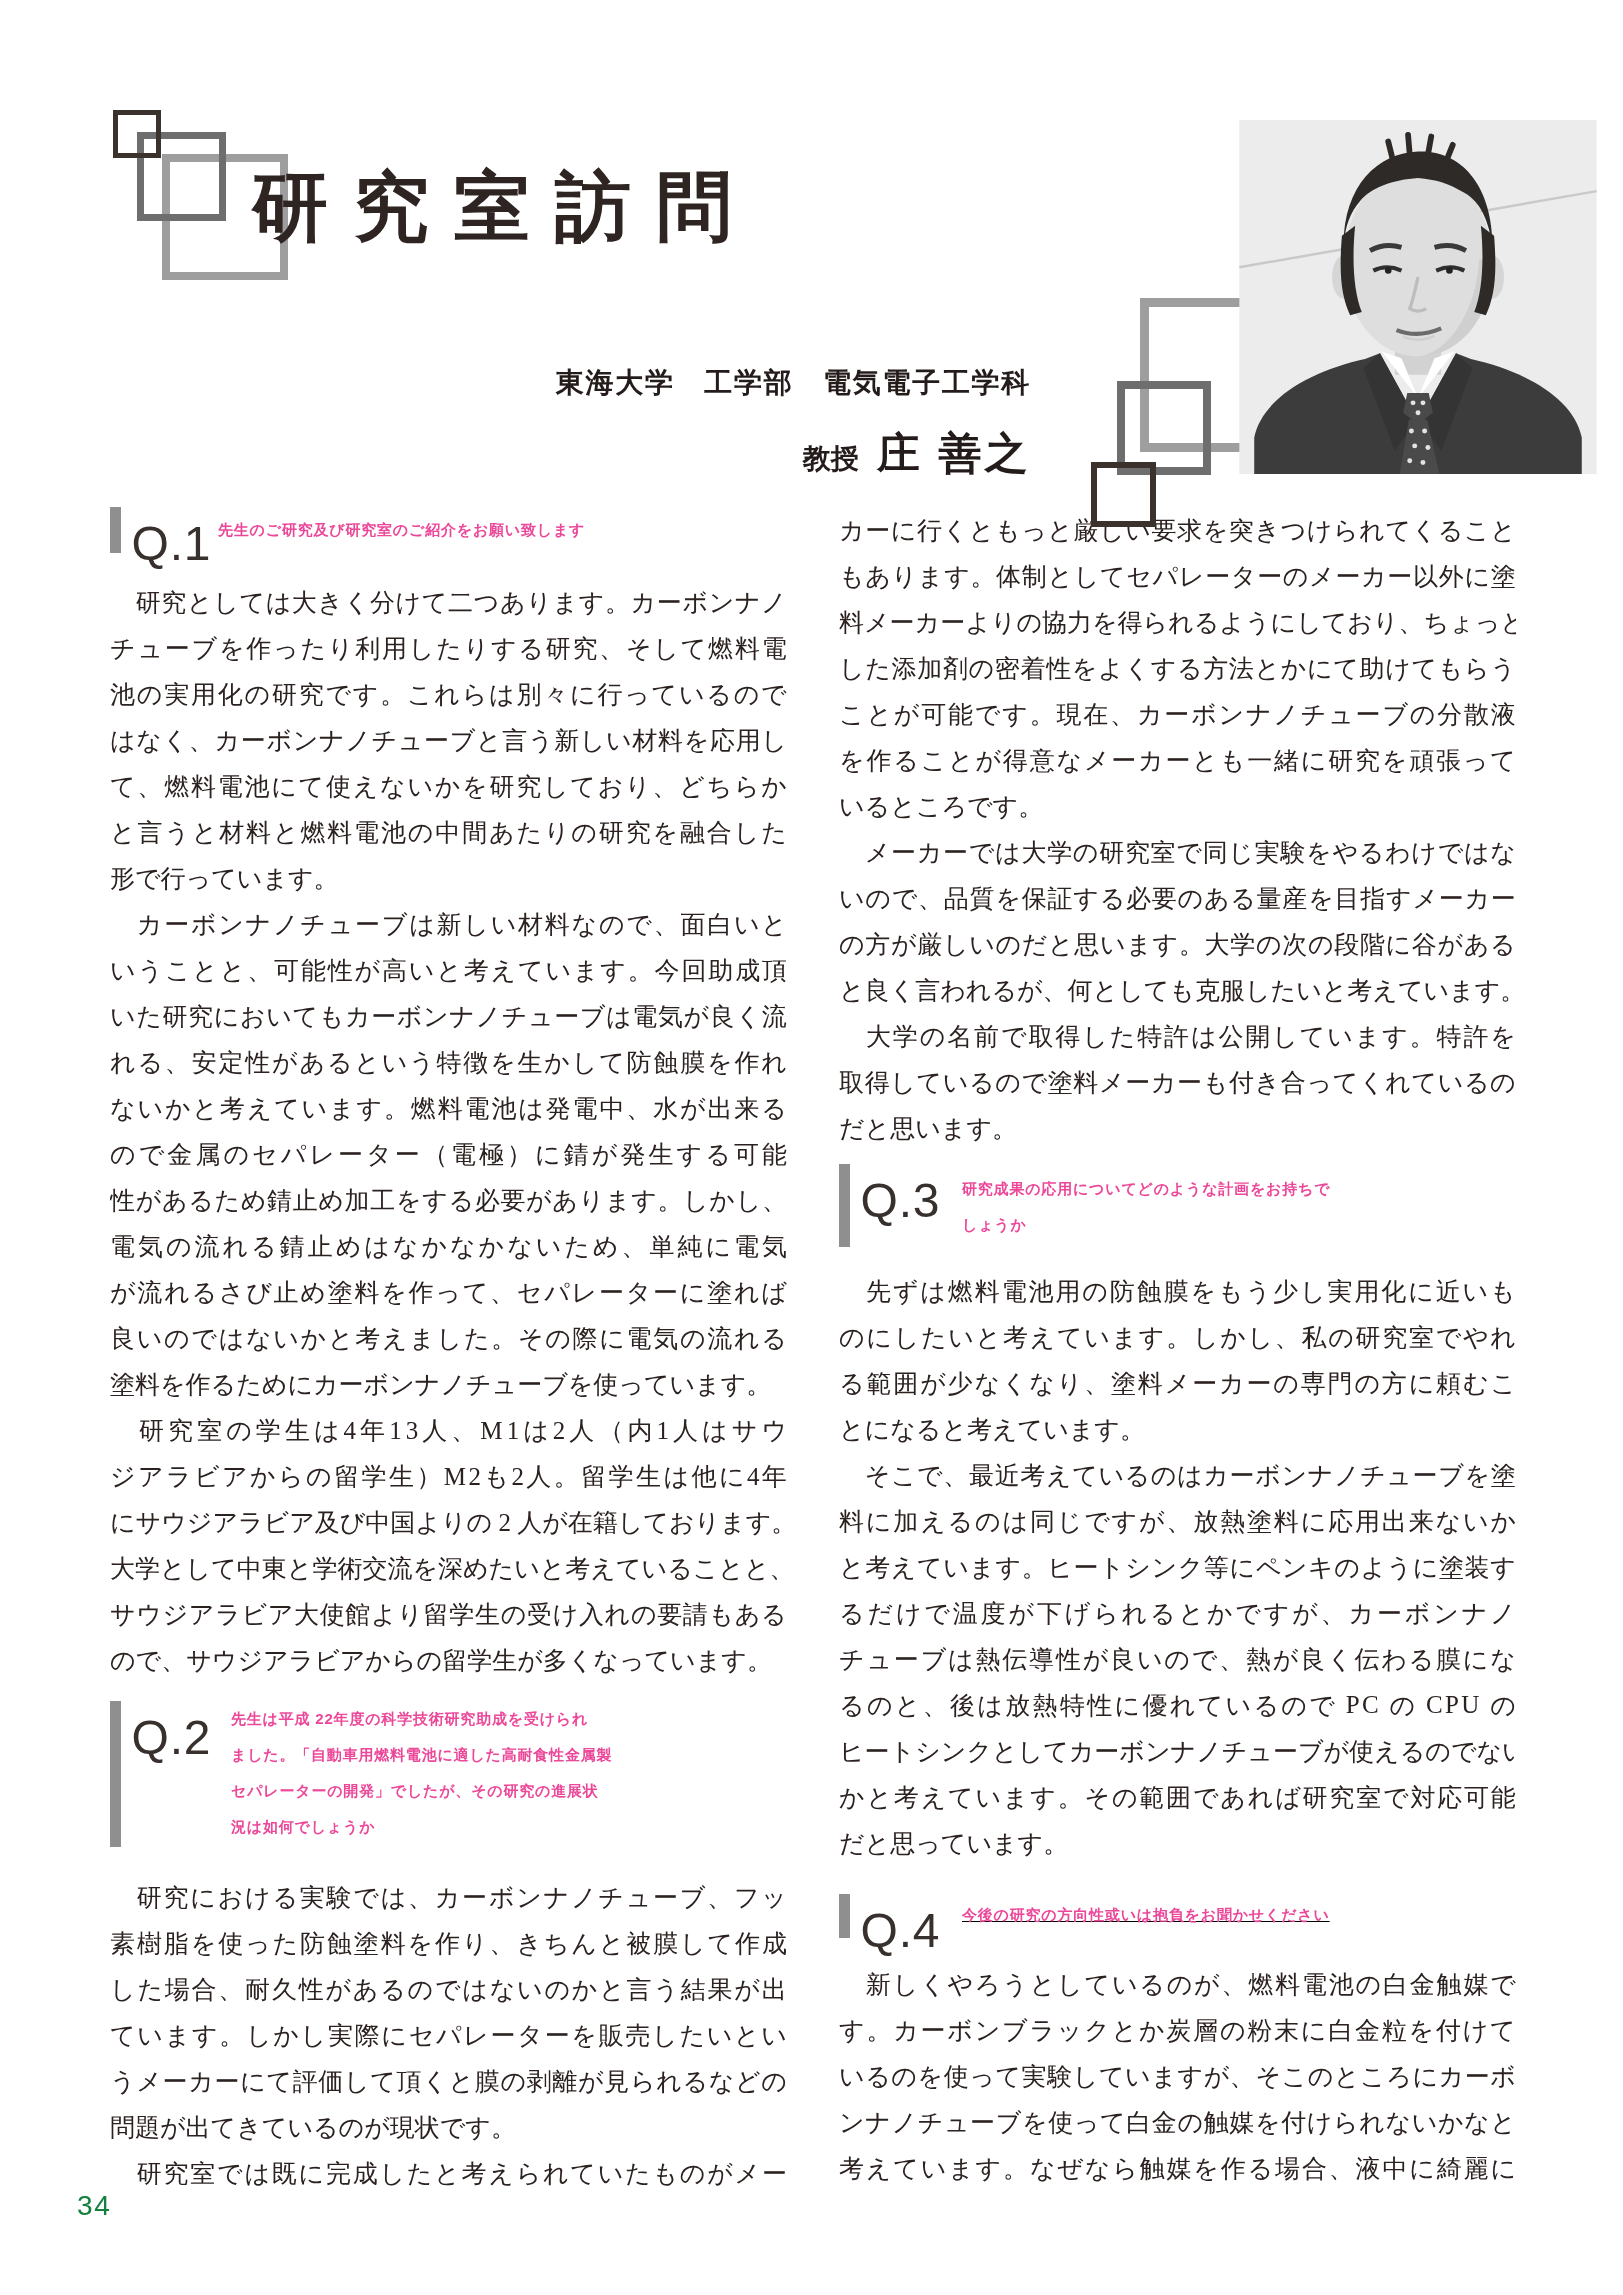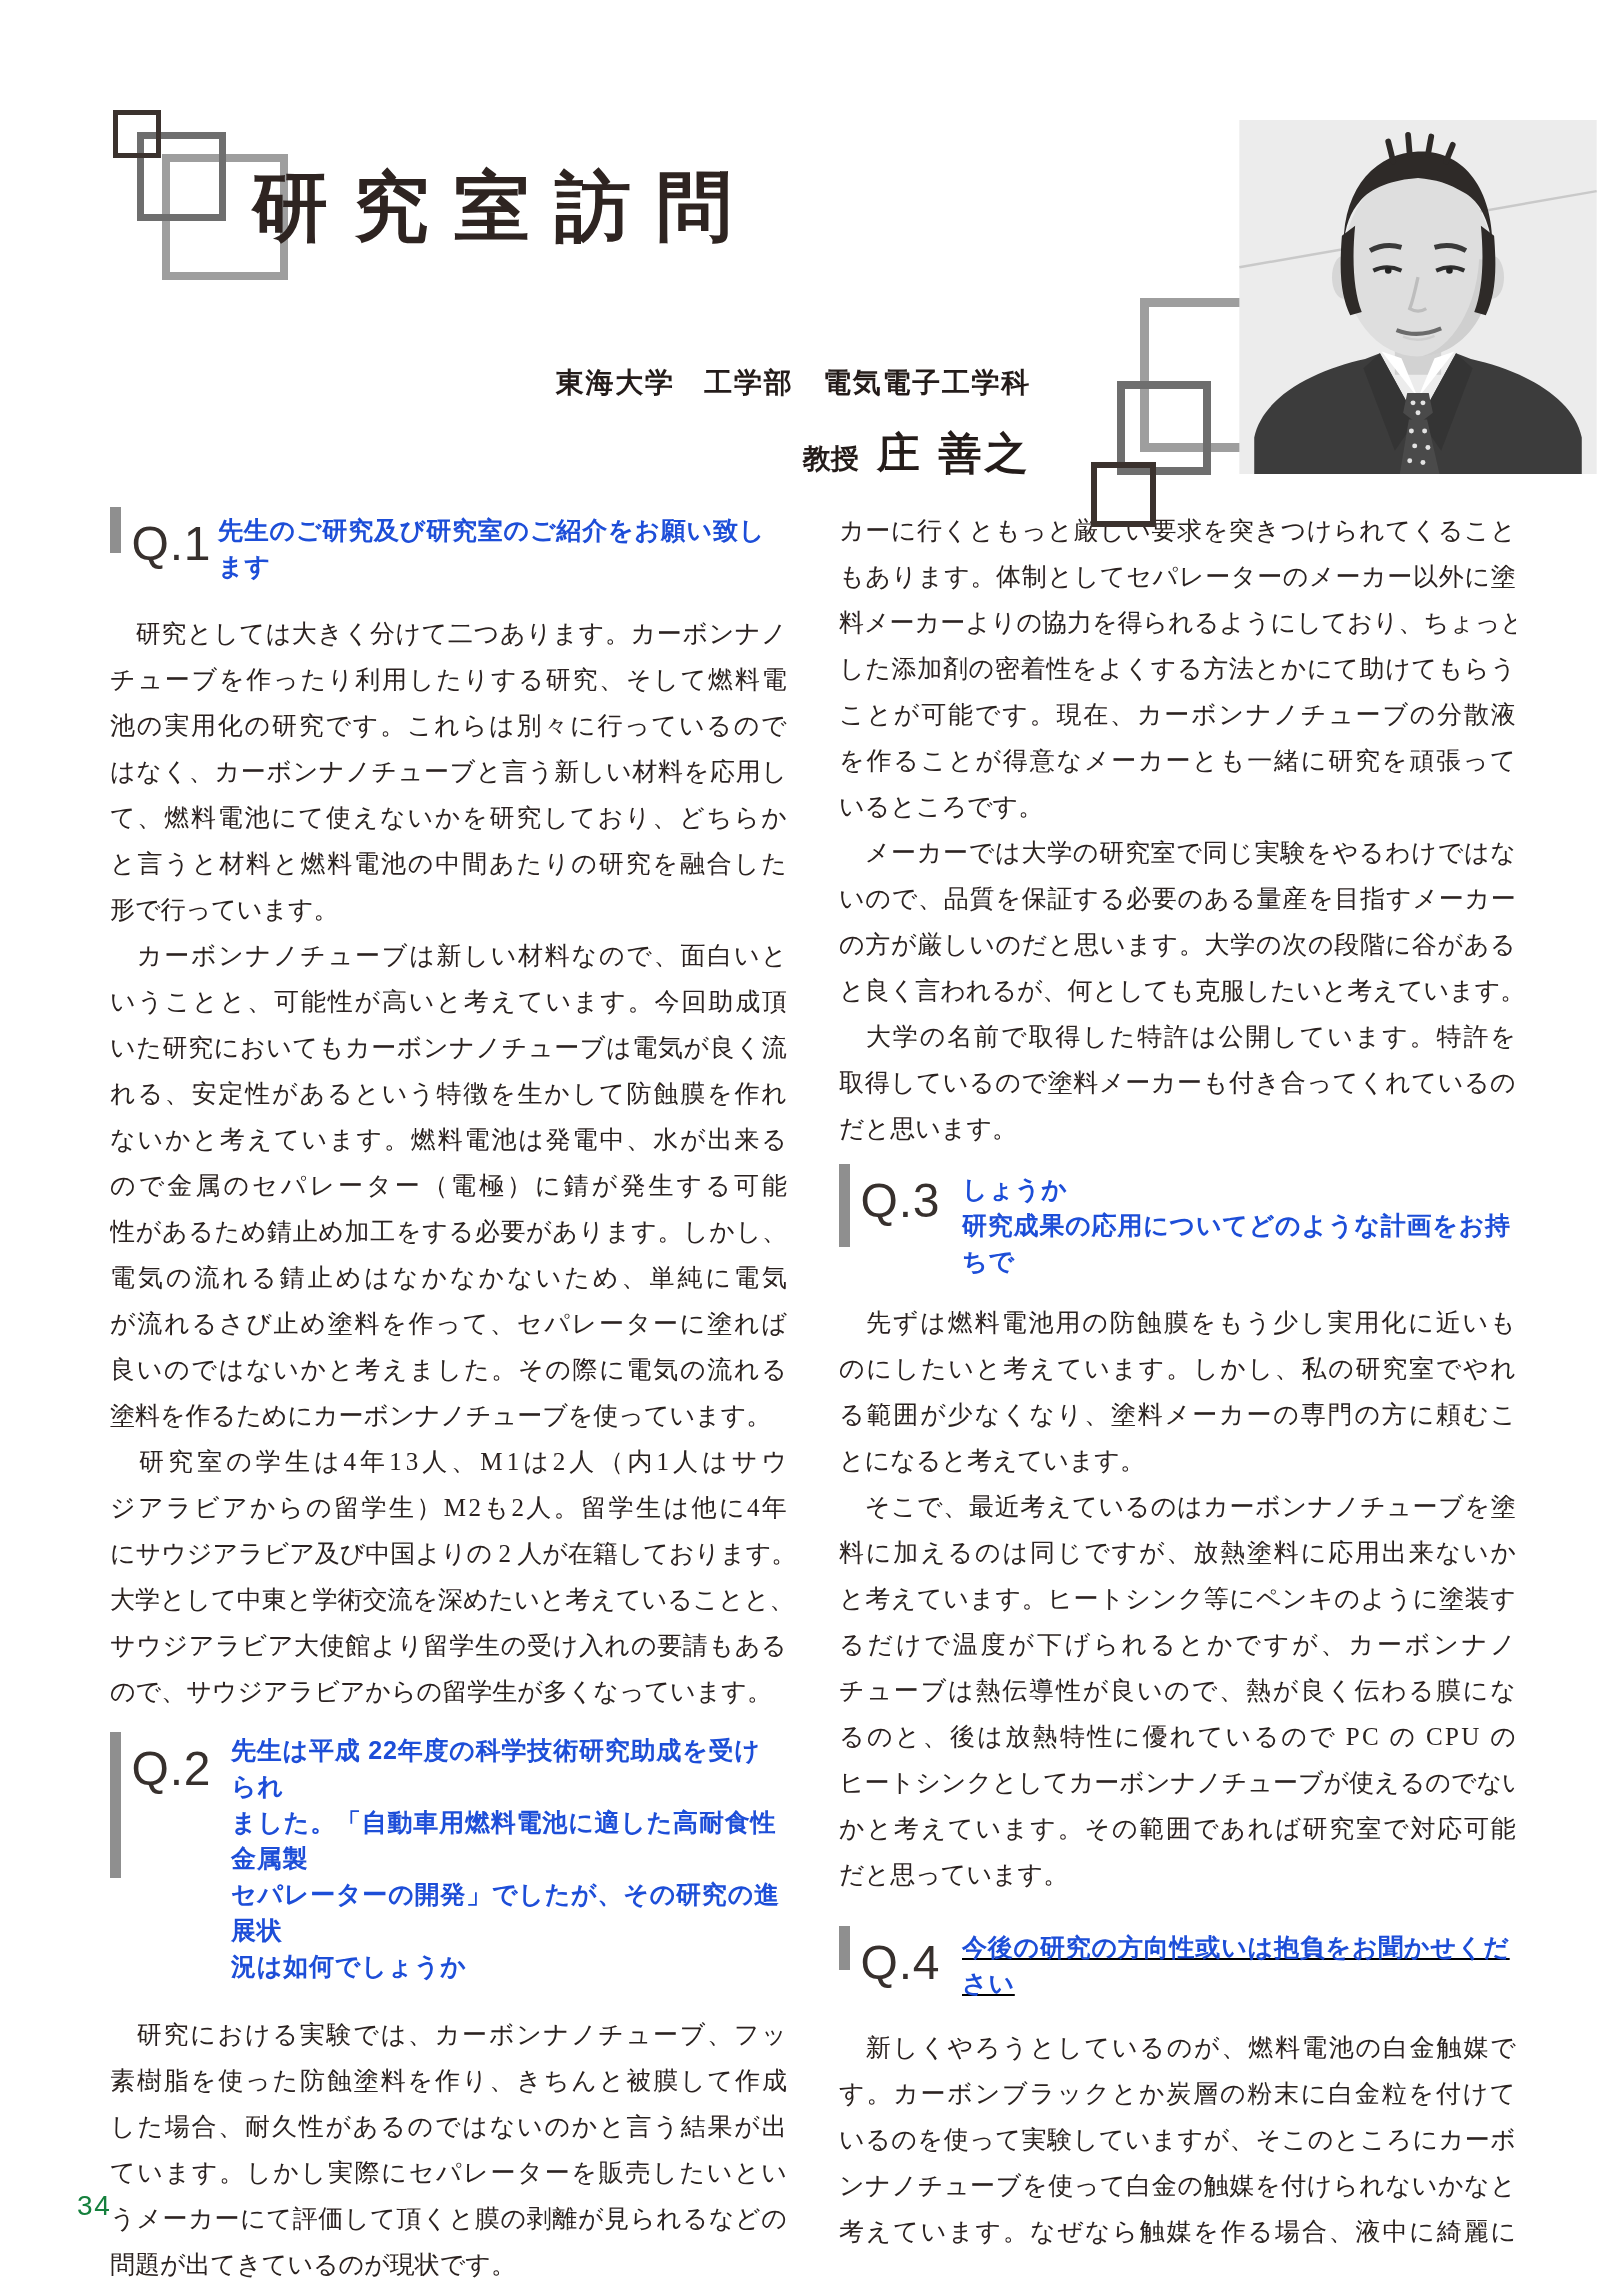--- a/index.html
+++ b/index.html
@@ -42,21 +42,21 @@
   }
   .bline span{ flex:0 0 auto; white-space:pre; }
   .bline.endline{ justify-content:flex-start; }
 
   .qblock{ position:relative; }
   .qbar{ position:absolute; left:0; top:0; width:10.8px; background:#8f8f8f; }
   .qlabel{
     position:absolute; left:21.5px; top:12px; font-size:48px; font-weight:400;
     color:#37302d; line-height:1.05; letter-spacing:0.8px;
   }
-  .qhead{ font-weight:bold; font-size:25px; line-height:36px; color:#1d4ed8; letter-spacing:0.8px; }
+  .qhead{ font-weight:bold; font-size:15px; line-height:36px; color:#ec4899; letter-spacing:0.8px; }
 
   #page-number{
     position:absolute; left:77px; top:2190px; font-size:28px; color:#15803d; letter-spacing:1.7px;
   }
 </style>
 </head>
 <body>
 
 <div id="page">
 
@@ -1351,22 +1351,22 @@
           <span>い</span>
           <span>ま</span>
           <span>す</span>
           <span>。</span>
         </div>
       </div>
       <div class="qblock" style="margin-top: 13.2px; margin-bottom: 21px; min-height: 83px;">
         <div class="qbar" style="height: 83px;"></div>
         <div class="qlabel">Q.3</div>
         <div class="qhead" style="margin-left: 123px; padding-top: 6.6px;">
+          <div>研究成果の応用についてどのような計画をお持ちで</div>
           <div>しょうか</div>
-          <div>研究成果の応用についてどのような計画をお持ちで</div>
         </div>
       </div>
       <div>
         <div class="bline">
           <span>　</span>
           <span>先</span>
           <span>ず</span>
           <span>は</span>
           <span>燃</span>
           <span>料</span>

